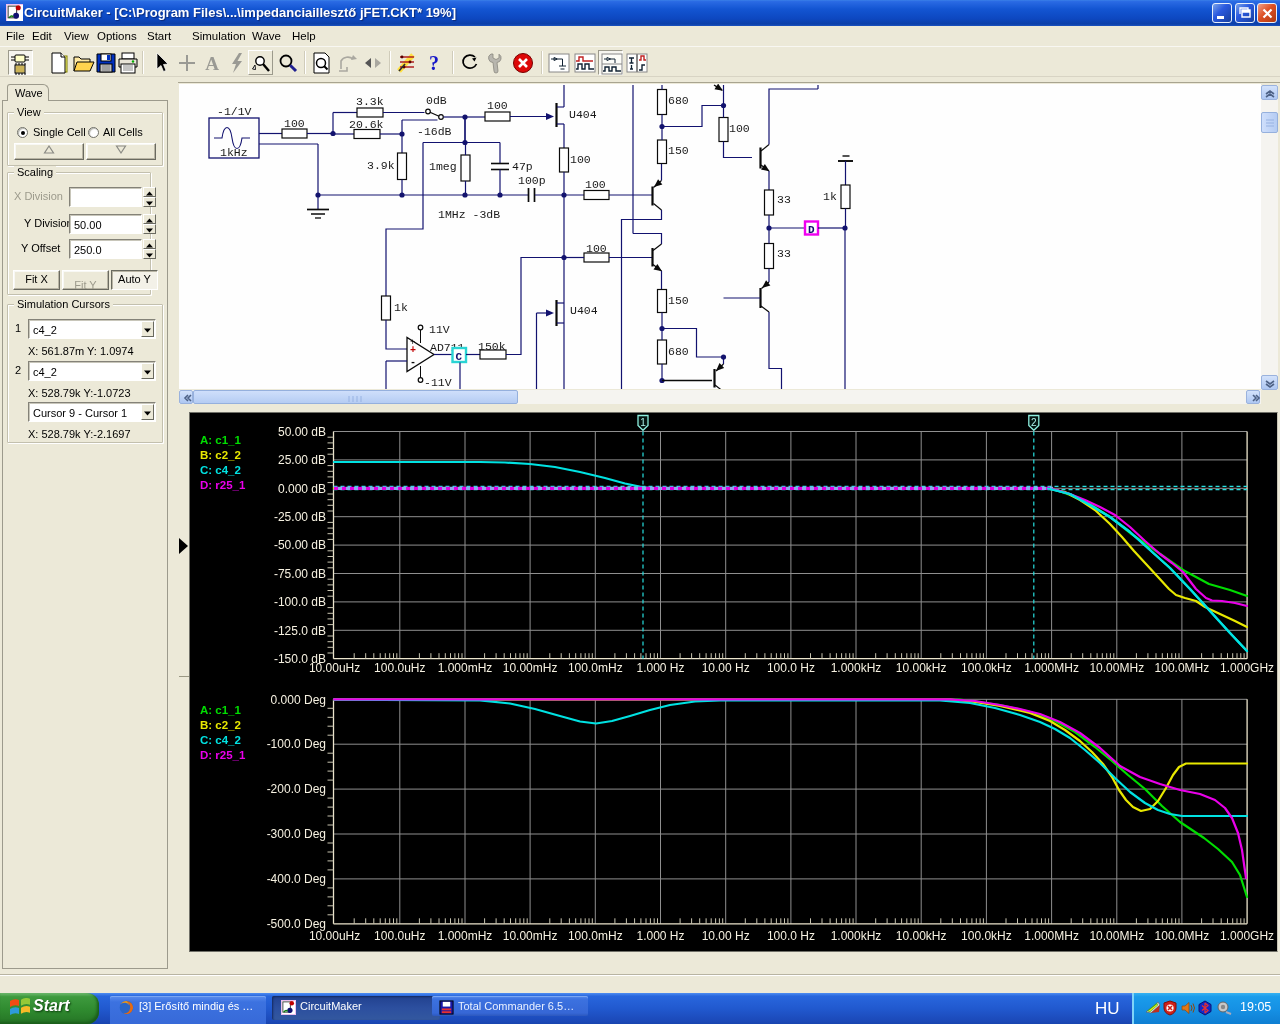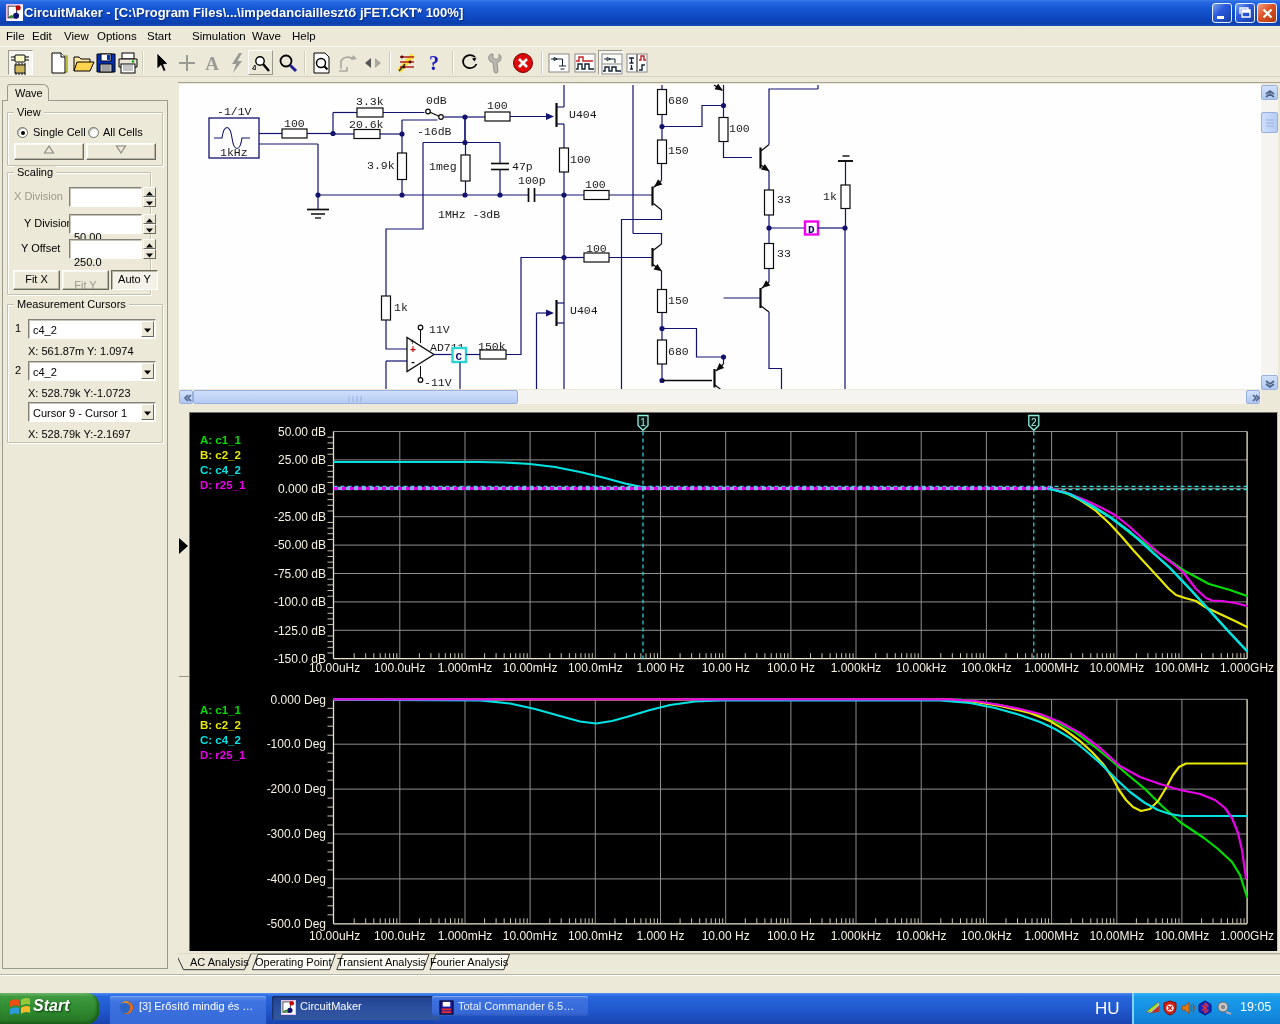--- a/index.html
+++ b/index.html
@@ -24,21 +24,21 @@
 #wavetab {position:absolute;left:7px;top:84px;width:42px;height:17px;background:#ece9d8;border:1px solid #9c9a8c;border-bottom:none;border-radius:3px 6px 0 0;font-size:11px;padding:2px 0 0 7px;z-index:3}
 #panelbox {position:absolute;left:2px;top:100px;width:166px;height:869px;border:1px solid #9c9a8c;background:#ece9d8;z-index:2}
 .grp {position:absolute;border:1px solid #c3c0ae;border-radius:1px;box-shadow:1px 1px 0 #fff, inset 1px 1px 0 #fff}
 .grplbl {position:absolute;top:-7px;left:6px;background:#ece9d8;padding:0 3px;font-size:11px}
 .txt {position:absolute;font-size:11px;color:#000;white-space:nowrap}
 .gray {color:#9c9a8c}
 .radio {position:absolute;width:11px;height:11px;border-radius:50%;background:#fff;border:1px solid #707068;box-shadow:inset 1px 1px 1px #b8b8b0}
 .radio .dotc {position:absolute;left:2.5px;top:2.5px;width:4px;height:4px;border-radius:50%;background:#000}
 .btn {position:absolute;background:#ece9d8;border:1px solid;border-color:#fff #6a6a60 #6a6a60 #fff;box-shadow:inset -1px -1px 0 #b8b4a4, inset 1px 1px 0 #f8f8f4;font-size:11px;text-align:center}
 .btn.sunk {border-color:#6a6a60 #fff #fff #6a6a60;box-shadow:inset 1px 1px 0 #b8b4a4;background:#f3f1e8}
-.tbox {position:absolute;background:#fff;border:1px solid;border-color:#848278 #fff #fff #848278;box-shadow:inset 1px 1px 0 #c8c6ba;font-size:11px;padding:16px 0 0 4px}
+.tbox {position:absolute;background:#fff;border:1px solid;border-color:#848278 #fff #fff #848278;box-shadow:inset 1px 1px 0 #c8c6ba;font-size:11px;padding:4px 0 0 4px}
 .spin {position:absolute;width:13px;height:21px}
 .sb {width:13px;height:10px;background:#ece9d8;border:1px solid;border-color:#fff #6a6a60 #6a6a60 #fff;position:relative}
 .sb svg {position:absolute;left:0;top:1px}
 .combo {position:absolute;height:20px;background:#fff;border:1px solid;border-color:#848278 #fff #fff #848278;box-shadow:inset 1px 1px 0 #c8c6ba;font-size:11px}
 .combo span {position:absolute;left:4px;top:3.5px}
 .cbtn {position:absolute;right:1px;top:1px;width:13px;height:16px;background:#ece9d8;border:1px solid;border-color:#fff #6a6a60 #6a6a60 #fff}
 .cbtn svg {position:absolute;left:1px;top:4px}
 
 #schemwrap {left:178px;top:82px;width:1102px;height:322px;background:#ece9d8;border-top:1px solid #a8a490}
 .sc {font-family:"Liberation Mono",monospace;fill:#1a1a1a}
@@ -61,21 +61,21 @@
 <div id="root">
 
 <div class="abs" id="title">
   <div style="position:absolute;left:6px;top:4px"><svg width="17" height="17" viewBox="0 0 16 16">
           <rect x="0.5" y="0.5" width="17" height="17" fill="#fff" stroke="#f0c0f0"></rect>
           <rect x="2" y="2" width="8" height="11" fill="none" stroke="#404040"></rect>
           <circle cx="11.5" cy="3.5" r="2.4" fill="#c00000"></circle>
           <circle cx="9.5" cy="11" r="2.8" fill="#101070"></circle>
           <path d="M3,13 q2,-3 4,-1" stroke="#108010" fill="none" stroke-width="1.4"></path>
         </svg></div>
-  <div class="cap">CircuitMaker - [C:\Program Files\...\impedanciaillesztő jFET.CKT* 100%]</div>
+  <div class="cap">CircuitMaker - [C:\Program Files\...\impedanciaillesztő jFET.CKT* 19%]</div>
   <div class="wb" style="left:1212px;background:linear-gradient(135deg,#7ba4e8,#2b5ae0 40%,#173f9e)">
         <svg width="19" height="19">
           <rect x="4" y="12" width="7" height="3" fill="#fff"></rect>
         </svg>
       </div>
       <div class="wb" style="left:1234.5px;background:linear-gradient(135deg,#7ba4e8,#2b5ae0 40%,#173f9e)">
         <svg width="19" height="19">
           <path d="M6,6 h8 v7 h-8 z M6,6 v2 h8 v-2 z" fill="none" stroke="#fff" stroke-width="1.4"></path>
           <path d="M6,7 h8" stroke="#fff" stroke-width="2"></path>
           <path d="M4,10 v-6 h8 v2" fill="none" stroke="#fff" stroke-width="1.3"></path>
@@ -328,21 +328,21 @@
             <path d="M5.5,6.5 L9,2.5 L2,2.5 Z" fill="#000"></path>
           </svg>
         </div>
       </div>
   <div class="btn" style="left:5px;top:97px;width:47px;height:20px;padding-top:2px">Fit X</div>
   <div class="btn" style="left:54px;top:97px;width:47px;height:20px;padding-top:8px;color:#9c9a8c">Fit Y</div>
   <div class="btn sunk" style="left:103px;top:97px;width:47px;height:20px;padding-top:2px">Auto Y</div>
 </div>
 
 <div class="grp" style="left:7px;top:304px;width:156px;height:139px;z-index:4">
-  <div class="grplbl">Measurement Cursors</div>
+  <div class="grplbl">Simulation Cursors</div>
   <div class="txt" style="left:7px;top:17px">1</div>
   <div class="combo" style="left:20px;top:14px;width:128px">
         <span>c4_2</span>
         <div class="cbtn">
           <svg width="9" height="8">
             <path d="M1,2.5 L8,2.5 L4.5,6.5 Z" fill="#000"></path>
           </svg>
         </div>
       </div>
   <div class="txt" style="left:20px;top:40px">X: 561.87m  Y: 1.0974</div>
@@ -995,34 +995,20 @@
 <text x="200" y="728.6" class="pg" fill="#e8e800">B: c2_2</text>
 <text x="200" y="743.7" class="pg" fill="#00e2e2">C: c4_2</text>
 <text x="200" y="758.8" class="pg" fill="#ea00ea">D: r25_1</text>
 <polyline points="334.0,699.5 960.0,699.5 1000.0,705.0 1030.0,712.0 1055.0,721.0 1075.0,732.0 1095.0,747.0 1112.0,761.0 1128.0,775.0 1145.0,789.0 1162.0,806.0 1180.0,822.0 1204.0,838.0 1218.0,849.0 1232.0,862.0 1240.0,875.0 1247.0,897.0" fill="none" stroke="#00dd00" stroke-width="2.2" stroke-linejoin="round" stroke-linecap="round"></polyline>
 <polyline points="334.0,699.5 950.0,699.5 975.0,702.0 1000.0,706.0 1030.0,713.0 1050.0,721.0 1065.0,730.0 1080.0,741.0 1092.0,752.0 1103.0,764.0 1112.0,777.0 1119.0,790.0 1126.0,800.0 1133.0,807.0 1141.0,811.0 1150.0,809.0 1158.0,801.0 1166.0,788.0 1173.0,775.0 1179.0,767.0 1186.0,763.5 1247.0,763.5" fill="none" stroke="#e8e800" stroke-width="2.2" stroke-linejoin="round" stroke-linecap="round"></polyline>
 <polyline points="334.0,699.6 480.0,700.3 510.0,703.5 535.0,709.0 560.0,716.0 580.0,721.5 596.0,723.5 612.0,721.0 630.0,716.0 650.0,710.0 670.0,705.0 695.0,701.5 720.0,700.5 940.0,700.5 970.0,703.0 995.0,708.0 1020.0,715.0 1040.0,722.0 1055.0,729.0 1070.0,738.0 1085.0,750.0 1100.0,763.0 1115.0,778.0 1130.0,792.0 1145.0,803.0 1158.0,810.0 1170.0,814.0 1182.0,816.0 1247.0,816.0" fill="none" stroke="#00e2e2" stroke-width="2.2" stroke-linejoin="round" stroke-linecap="round"></polyline>
 <polyline points="334.0,699.4 950.0,699.4 975.0,701.0 1000.0,705.0 1020.0,709.0 1040.0,714.0 1060.0,722.0 1080.0,733.0 1100.0,748.0 1120.0,766.0 1140.0,777.0 1160.0,784.0 1180.0,790.0 1200.0,794.0 1215.0,800.0 1225.0,808.0 1232.0,818.0 1238.0,833.0 1242.0,850.0 1246.0,878.0" fill="none" stroke="#ea00ea" stroke-width="2.2" stroke-linejoin="round" stroke-linecap="round"></polyline>
 </g>
 </svg>
 
-<div class="abs" id="tabsrow">
-  <svg width="1102" height="24" style="position:absolute;left:0;top:0">
-    <line x1="0" y1="2.8" x2="1102" y2="2.8" stroke="#9a9884"></line>
-    <path d="M74.3,18.7 L80,3.3 L157.3,3.3 L151.7,18.7 Z" fill="#fdfdf6" stroke="#333"></path>
-    <path d="M158.8,18.7 L164.5,3.3 L251,3.3 L245.3,18.7 Z" fill="#fdfdf6" stroke="#333"></path>
-    <path d="M252,18.7 L257.8,3.3 L331.5,3.3 L325.8,18.7 Z" fill="#fdfdf6" stroke="#333"></path>
-    <path d="M-2,3.4 L5.5,18.7 L66.5,18.7 L73,3.4 L73,2.2 L-2,2.2 Z" fill="#ece9d8" stroke="none"></path>
-    <path d="M-2,2.9 L5.5,18.7 L66.5,18.7 L73,2.9" fill="none" stroke="#333"></path>
-  </svg>
-  <div class="tab" style="left:12px">AC Analysis</div>
-  <div class="tab" style="left:77px">Operating Point</div>
-  <div class="tab" style="left:159px">Transient Analysis</div>
-  <div class="tab" style="left:252px">Fourier Analysis</div>
-</div>
 
 <div class="abs" id="statline"></div>
 
 <div class="abs" style="left:0;top:993px;width:1280px;height:31px;background:linear-gradient(180deg,#4e8df2 0%,#2866dd 10%,#2159cf 50%,#1b48b7 92%,#1744ae 100%)">
   <div style="position:absolute;left:0;top:0;width:99px;height:31px;border-radius:0 12px 12px 0;background:linear-gradient(180deg,#6fba6f 0%,#3e9a3e 12%,#2f8a2f 55%,#257425 100%);box-shadow:inset -2px -2px 3px #1a5c1a">
     <div style="position:absolute;left:9px;top:5px"><svg width="22" height="20" viewBox="0 0 22 20">
             <g transform="skewY(-6)">
               <path d="M1,3 Q5.5,0.5 10,3 L10,9 Q5.5,6.5 1,9 Z" fill="#f14c14"></path>
               <path d="M12,3 Q16.5,0.5 21,3 L21,9 Q16.5,6.5 12,9 Z" fill="#95c938"></path>
               <path d="M1,11 Q5.5,8.5 10,11 L10,17 Q5.5,14.5 1,17 Z" fill="#2e9bda"></path>

